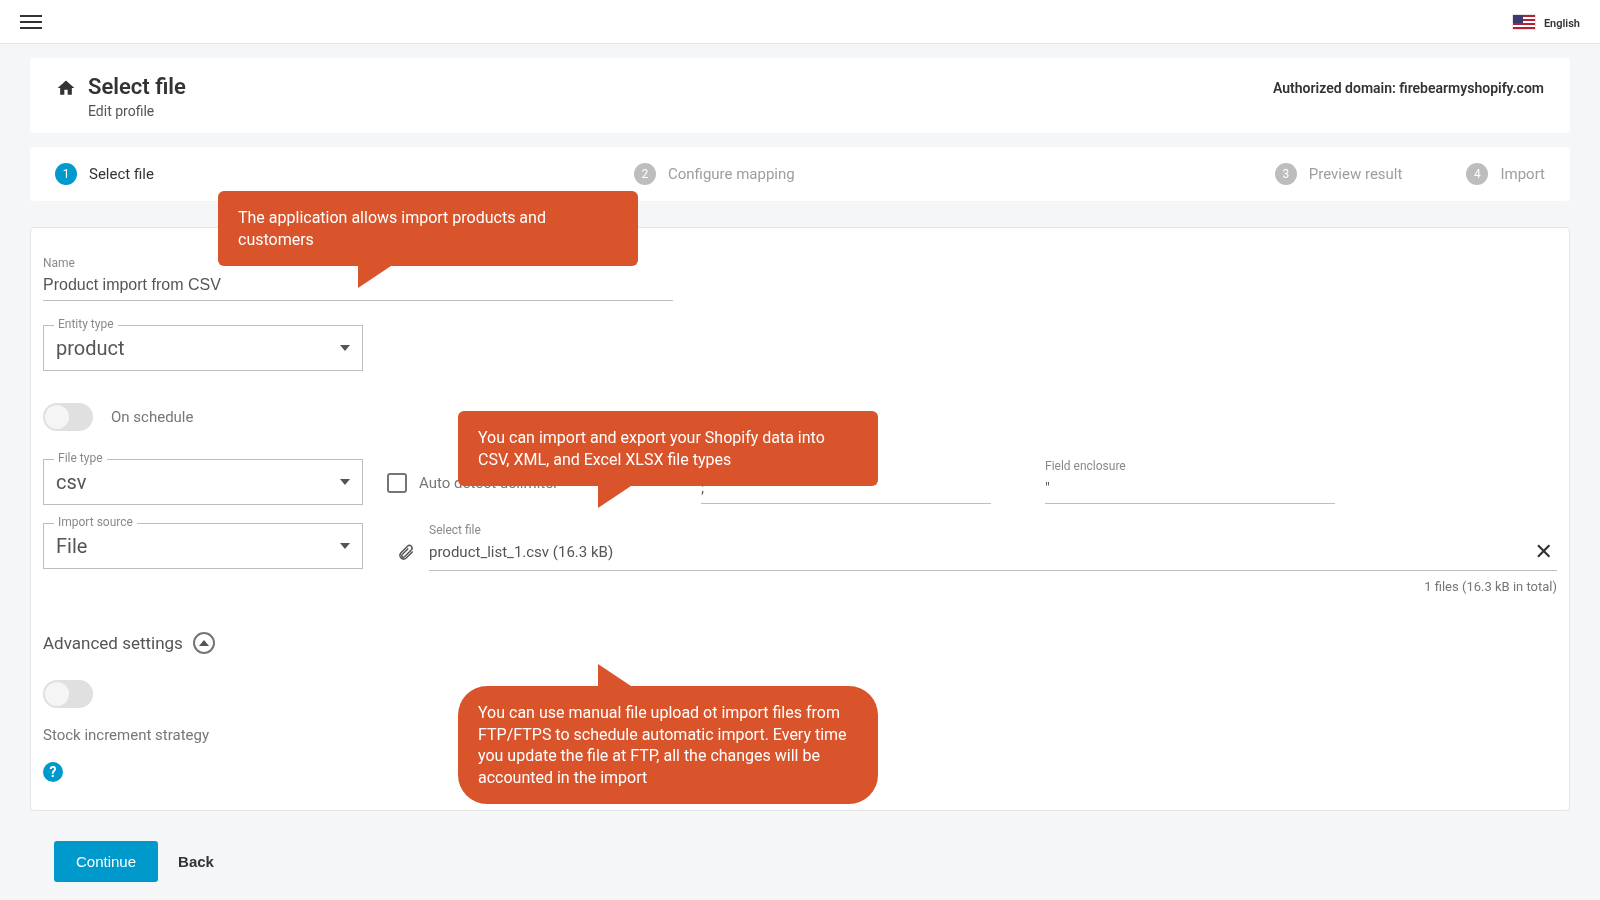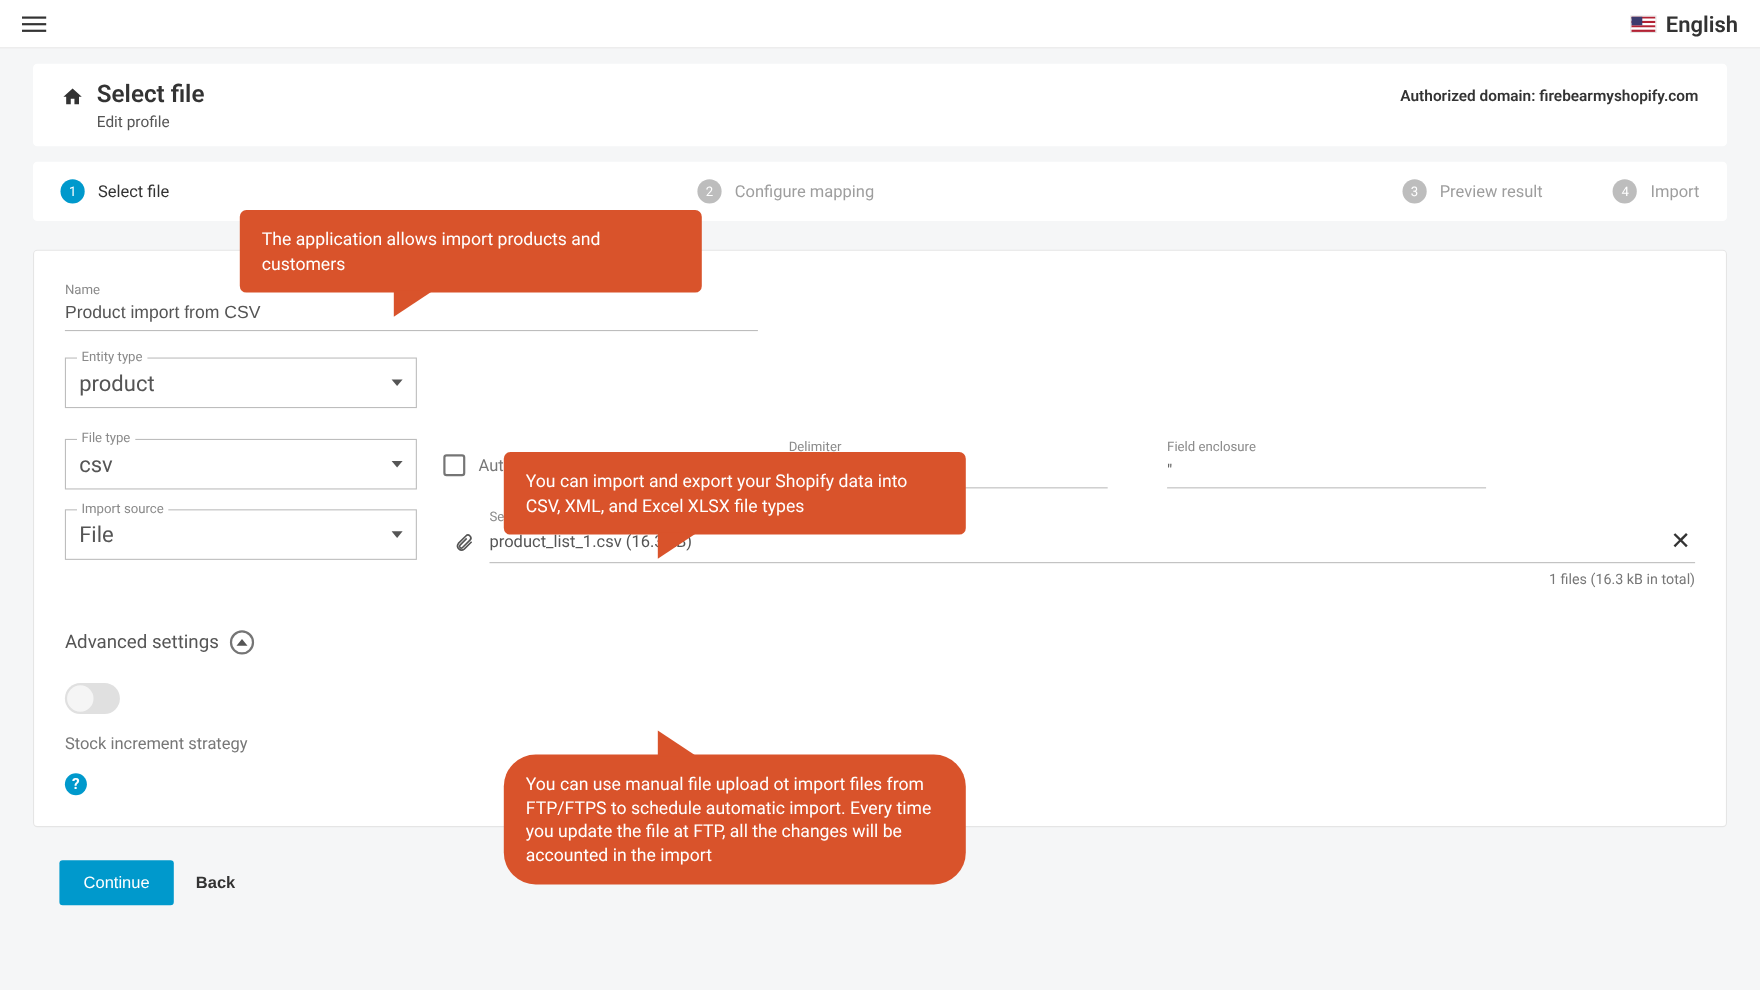--- a/index.html
+++ b/index.html
@@ -1,21 +1,21 @@
 <!DOCTYPE html>
 <html><head>
 <meta charset="utf-8">
 <style>
 * { box-sizing: border-box; margin: 0; padding: 0; }
 body { font-family: -apple-system, BlinkMacSystemFont, "Segoe UI", Roboto, sans-serif; background: #f5f6f7; color: #333; width: 1600px; height: 900px; overflow: hidden; position: relative; }
 
 .topbar { background: #fff; height: 44px; display: flex; align-items: center; justify-content: space-between; padding: 0 20px; border-bottom: 1px solid #e5e5e5; }
 .hamburger { cursor: pointer; }
 .hamburger div { width: 22px; height: 2px; background: #333; margin: 4px 0; }
-.lang { display: flex; align-items: center; gap: 8px; font-weight: 600; font-size: 20px; }
+.lang { display: flex; align-items: flex-end; gap: 8px; font-weight: 600; font-size: 11px; }
 .flag { width: 24px; height: 16px; display: flex; flex-direction: column; border: 1px solid rgba(0,0,0,0.1); position: relative; overflow: hidden; }
 .flag .r1,.flag .r3,.flag .r5,.flag .r7 { height: 2px; background: #b22234; }
 .flag .r2,.flag .r4,.flag .r6 { height: 2px; background: #fff; }
 .flag .canton { position: absolute; top:0; left:0; width: 10px; height: 8px; background: #3c3b6e; }
 
 .page-header { background: #fff; margin: 14px 30px 0; border-radius: 4px; padding: 16px 26px 14px; display: flex; justify-content: space-between; align-items: flex-start; }
 .page-header-left { display: flex; align-items: flex-start; gap: 12px; }
 .home-icon { width: 20px; height: 20px; margin-top: 4px; }
 .page-title { font-size: 22px; font-weight: 600; }
 .page-subtitle { font-size: 14px; color: #555; margin-top: 4px; margin-left: 32px; }
@@ -25,21 +25,21 @@
 
 .stepper { display: flex; align-items: center; padding: 16px 25px; gap: 14px; }
 .step { display: flex; align-items: center; gap: 12px; font-size: 15px; }
 .step-badge { width: 22px; height: 22px; border-radius: 50%; display: flex; align-items: center; justify-content: center; font-size: 12px; color: #fff; }
 .step.active .step-badge { background: #0099cc; }
 .step.pending .step-badge { background: #bdbdbd; }
 .step.active .step-label { color: #333; }
 .step.pending .step-label { color: #9e9e9e; }
 .stepper-spacer { flex: 1; }
 
-.form-card { background: #fff; margin: 26px 30px 0; border: 1px solid #e5e5e5; border-radius: 4px; padding: 28px 28px; position: relative; }
+.form-card { background: #fff; margin: 26px 30px 0; border: 1px solid #e5e5e5; border-radius: 4px; padding: 28px 12px; position: relative; }
 
 .field-inline { width: 630px; }
 .field-label-top { font-size: 12px; color: #8a8a8a; display: block; margin-bottom: 2px; }
 .text-input { width: 100%; border: none; border-bottom: 1px solid #bdbdbd; padding: 4px 0 6px; font-size: 16px; background: transparent; outline: none; color: #555; }
 
 .select-wrap { position: relative; width: 320px; border: 1px solid #bdbdbd; border-radius: 0; margin-top: 24px; }
 .select-legend { position: absolute; top: -9px; left: 10px; background: #fff; padding: 0 4px; font-size: 12px; color: #8a8a8a; }
 .select-value { padding: 10px 12px; font-size: 20px; display: flex; justify-content: space-between; align-items: center; cursor: pointer; color: #555; }
 .caret-down { width: 0; height: 0; border-left: 5px solid transparent; border-right: 5px solid transparent; border-top: 6px solid #555; }
 
@@ -162,20 +162,26 @@
   </div>
 
   <div class="select-wrap">
     <span class="select-legend">Entity type</span>
     <div class="select-value">
       <span>product</span>
       <span class="caret-down"></span>
     </div>
   </div>
 
+  <div class="toggle-row">
+    <div class="toggle">
+          <div class="knob"></div>
+        </div>
+    <span class="toggle-label">On schedule</span>
+  </div>
 
   <div class="row-file">
     <div class="col-left">
       <div class="select-wrap" style="margin-top:0">
         <span class="select-legend">File type</span>
         <div class="select-value">
           <span>csv</span>
           <span class="caret-down"></span>
         </div>
       </div>

